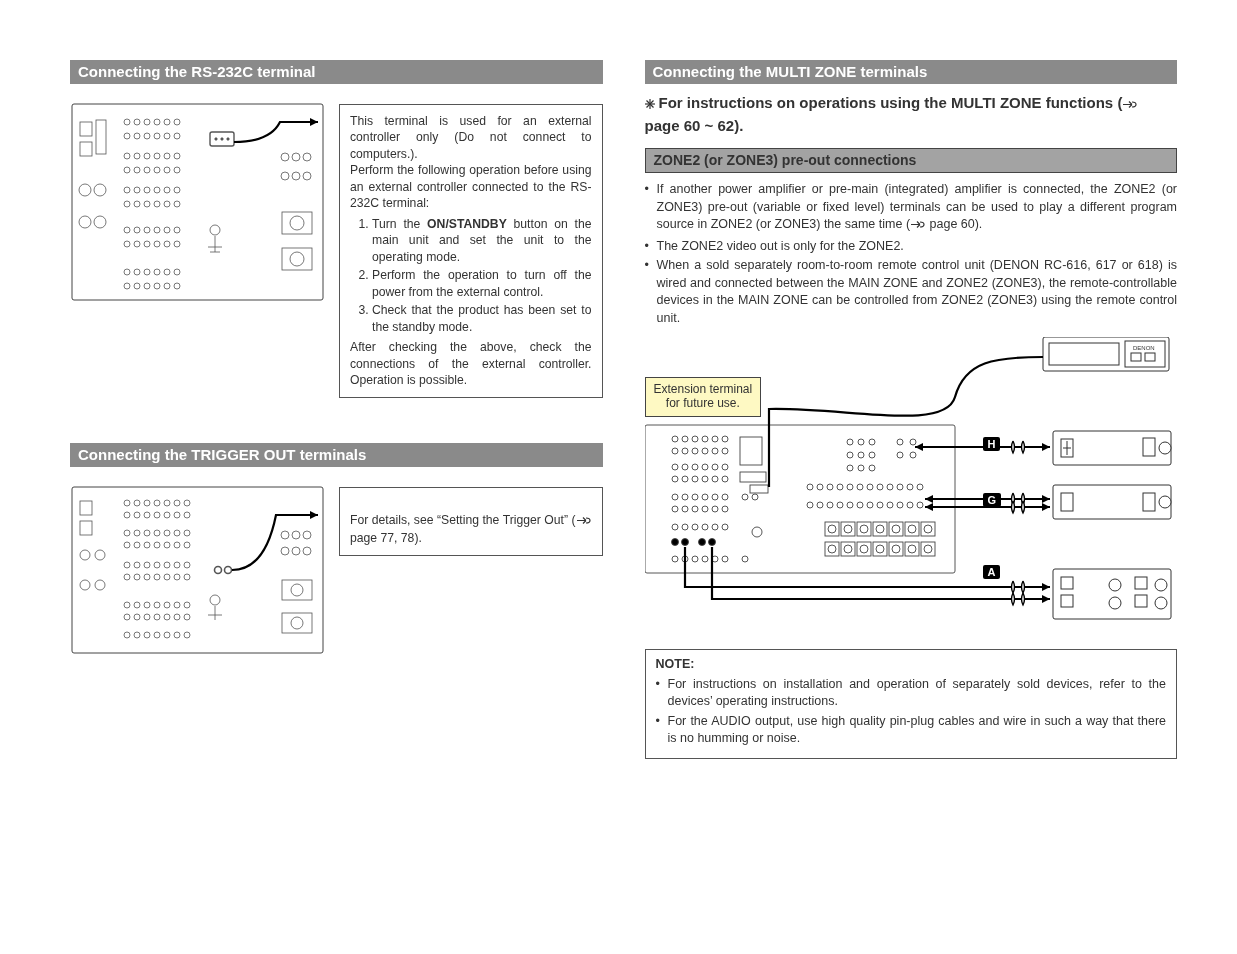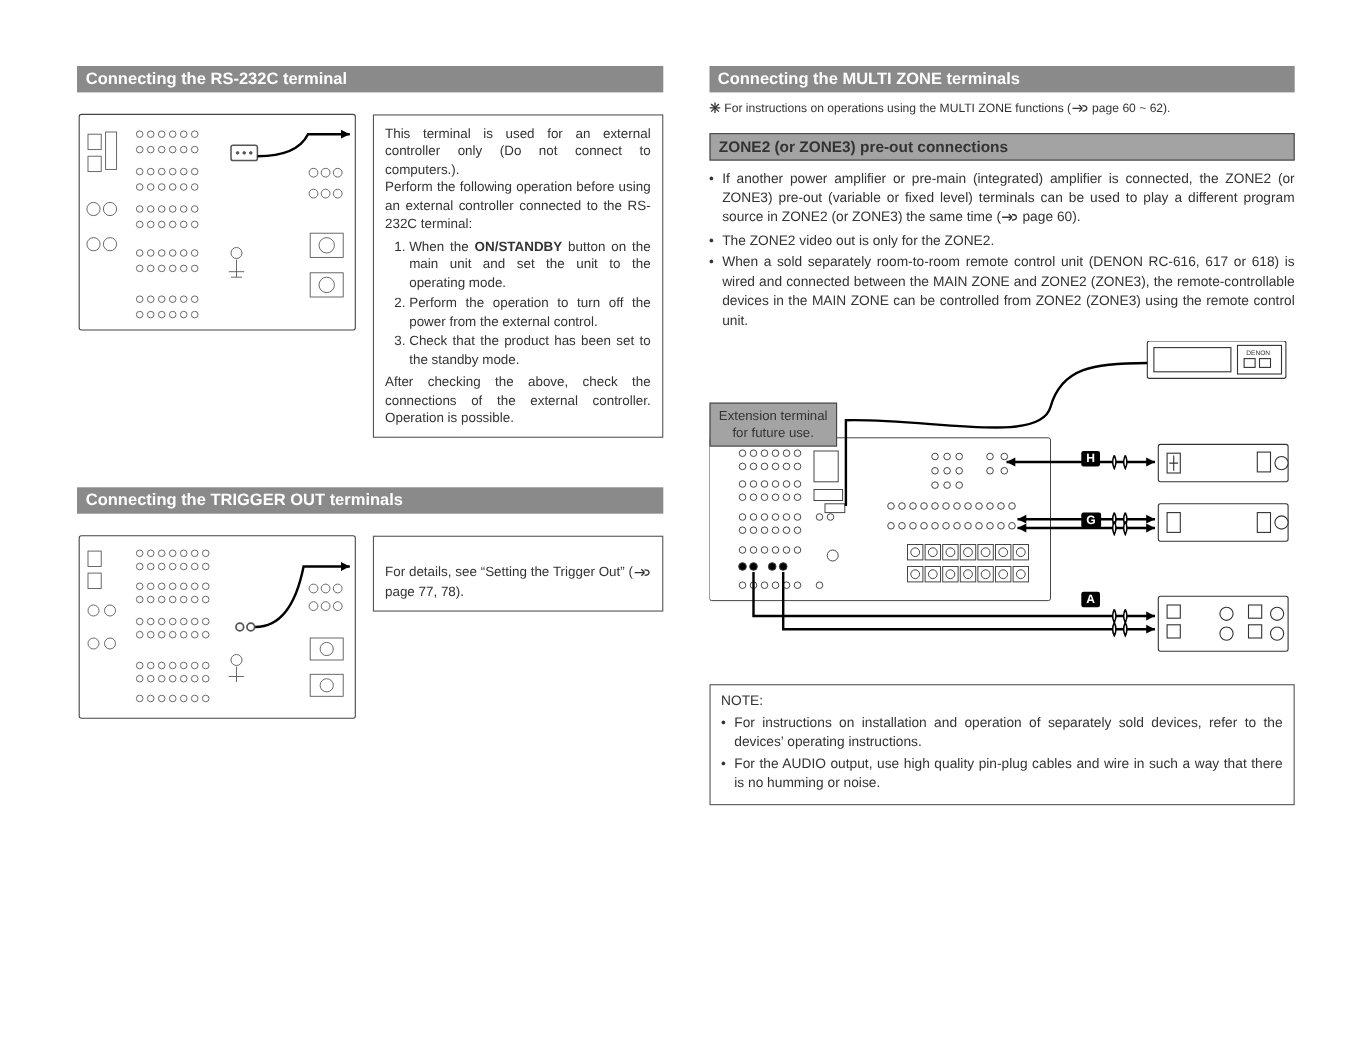--- a/index.html
+++ b/index.html
@@ -58,22 +58,23 @@
   }
   .text-box ol {
     margin: 4px 0 4px 0;
     padding-left: 22px;
   }
   .text-box ol li {
     text-align: justify;
     margin-bottom: 2px;
   }
   .body-text {
-    font-size: 11px;
+    font-size: 15px;
     line-height: 1.4;
+    font-weight: bold;
   }
   .bullets {
     font-size: 12.5px;
     line-height: 1.4;
     padding-left: 0;
     margin: 4px 0 10px 0;
     list-style: none;
   }
   .bullets li {
     position: relative;
@@ -88,41 +89,40 @@
     top: 0;
   }
   .note-box {
     border: 1px solid #555;
     padding: 6px 10px 8px 10px;
     font-size: 12.5px;
     line-height: 1.4;
     margin-top: 22px;
   }
   .note-box .note-title {
-    font-weight: normal;
+    font-weight: bold;
     margin-bottom: 2px;
   }
   .big-diagram {
     width: 530px;
     height: 290px;
     position: relative;
     margin-top: 6px;
   }
   .ext-label {
     position: absolute;
     top: 40px;
     left: 0px;
     border: 1px solid #444;
-    background: #a3a3a3;
+    background: #fef9c3;
     font-size: 12px;
     padding: 4px 8px 5px 8px;
     line-height: 1.2;
     text-align: center;
     z-index: 2;
-    margin-top: 16px;
   }
   .lbl-badge {
     position: absolute;
     background: #000;
     color: #fff;
     font-weight: bold;
     font-size: 11px;
     padding: 1px 5px;
     border-radius: 2px;
     z-index: 3;
@@ -251,21 +251,21 @@
             <path d="M145 134 L145 150 M138 145 L152 145 M140 150 L150 150"></path>
           </g>
         </svg>
       </div>
 
       <div class="text-box" style="flex:1">
         <span>This terminal is used for an external controller only (Do not connect to computers.).</span><br>
         <span>Perform the following operation before using an external controller connected to the RS-232C terminal:</span>
         <ol>
           <li>
-            <span>When the </span><b class="onstandby">ON/STANDBY</b><span> button on the main unit and set the unit to the operating mode.</span>
+            <span>Turn the </span><b class="onstandby">ON/STANDBY</b><span> button on the main unit and set the unit to the operating mode.</span>
           </li>
           <li>Perform the operation to turn off the power from the external control.</li>
           <li>Check that the product has been set to the standby mode.</li>
         </ol>
         <span>After checking the above, check the connections of the external controller. Operation is possible.</span>
       </div>
     </div>
 
     <div style="height:45px"></div>
 

